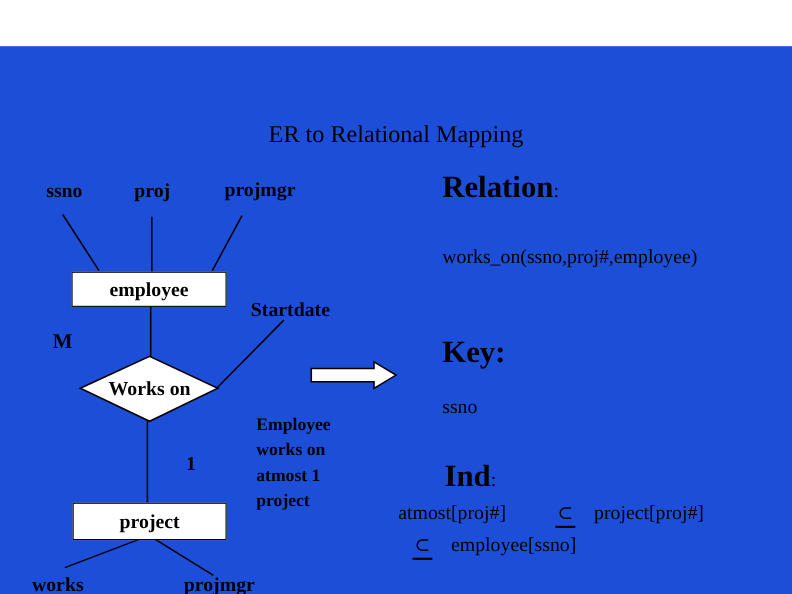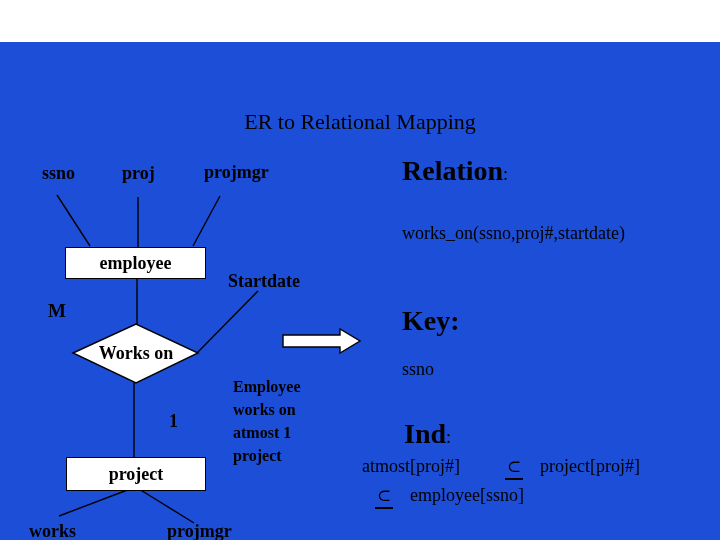--- a/index.html
+++ b/index.html
@@ -81,21 +81,21 @@
     <span>project</span>
   </div>
 
   <div class="abs dlabel" style="left:29px; top:479px;">works</div>
   <div class="abs dlabel" style="left:167px; top:479px;">projmgr</div>
 
   <div class="h1" style="left:402px; top:114px;">
     <span>Relation</span><span class="colon-small">:</span>
   </div>
 
-  <div class="abs rbody" style="left:402px; top:181px;">works_on(ssno,proj#,startdate)</div>
+  <div class="abs rbody" style="left:402px; top:181px;">works_on(ssno,proj#,employee)</div>
 
   <div class="h1" style="left:402px; top:264px;">Key:</div>
 
   <div class="abs rbody" style="left:402px; top:317px;">ssno</div>
 
   <div class="h1" style="left:404px; top:377px;">
     <span>Ind</span><span class="colon-small">:</span>
   </div>
 
   <div class="incl">

